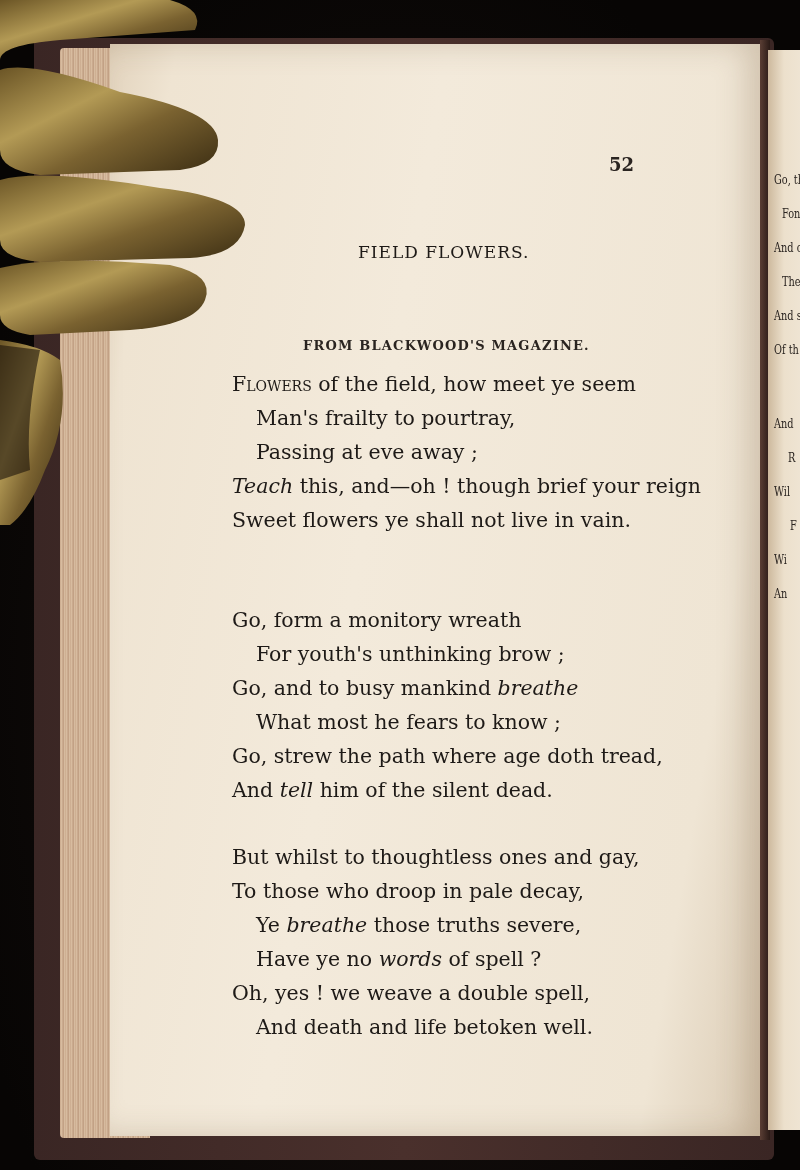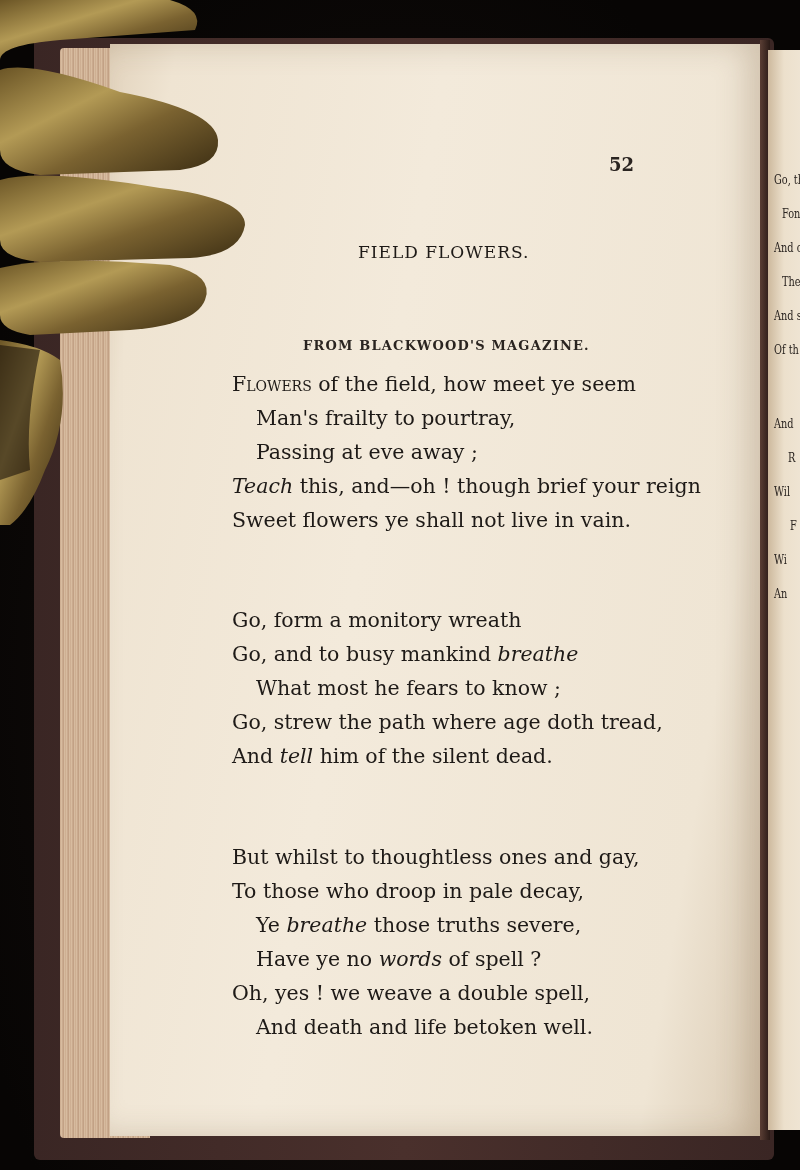--- a/index.html
+++ b/index.html
@@ -75,20 +75,21 @@
 <div class="stanza" style="top:367px">
   <div class="line"><span class="sc">Flowers</span><span> of the field, how meet ye seem</span></div>
   <div class="line indent">Man's frailty to pourtray,</div>
   <div class="line indent">Passing at eve away ;</div>
   <div class="line"><span class="it">Teach</span><span> this, and—oh ! though brief your reign</span></div>
   <div class="line">Sweet flowers ye shall not live in vain.</div>
 </div>
 
 <div class="stanza" style="top:603px">
   <div class="line">Go, form a monitory wreath</div>
+  <div class="line indent">For youth's unthinking brow ;</div>
   <div class="line"><span>Go, and to busy mankind </span><span class="it">breathe</span></div>
   <div class="line indent">What most he fears to know ;</div>
   <div class="line">Go, strew the path where age doth tread,</div>
   <div class="line"><span>And </span><span class="it">tell</span><span> him of the silent dead.</span></div>
 </div>
 
 <div class="stanza" style="top:840px">
   <div class="line">But whilst to thoughtless ones and gay,</div>
   <div class="line">To those who droop in pale decay,</div>
   <div class="line indent"><span>Ye </span><span class="it">breathe</span><span> those truths severe,</span></div>

